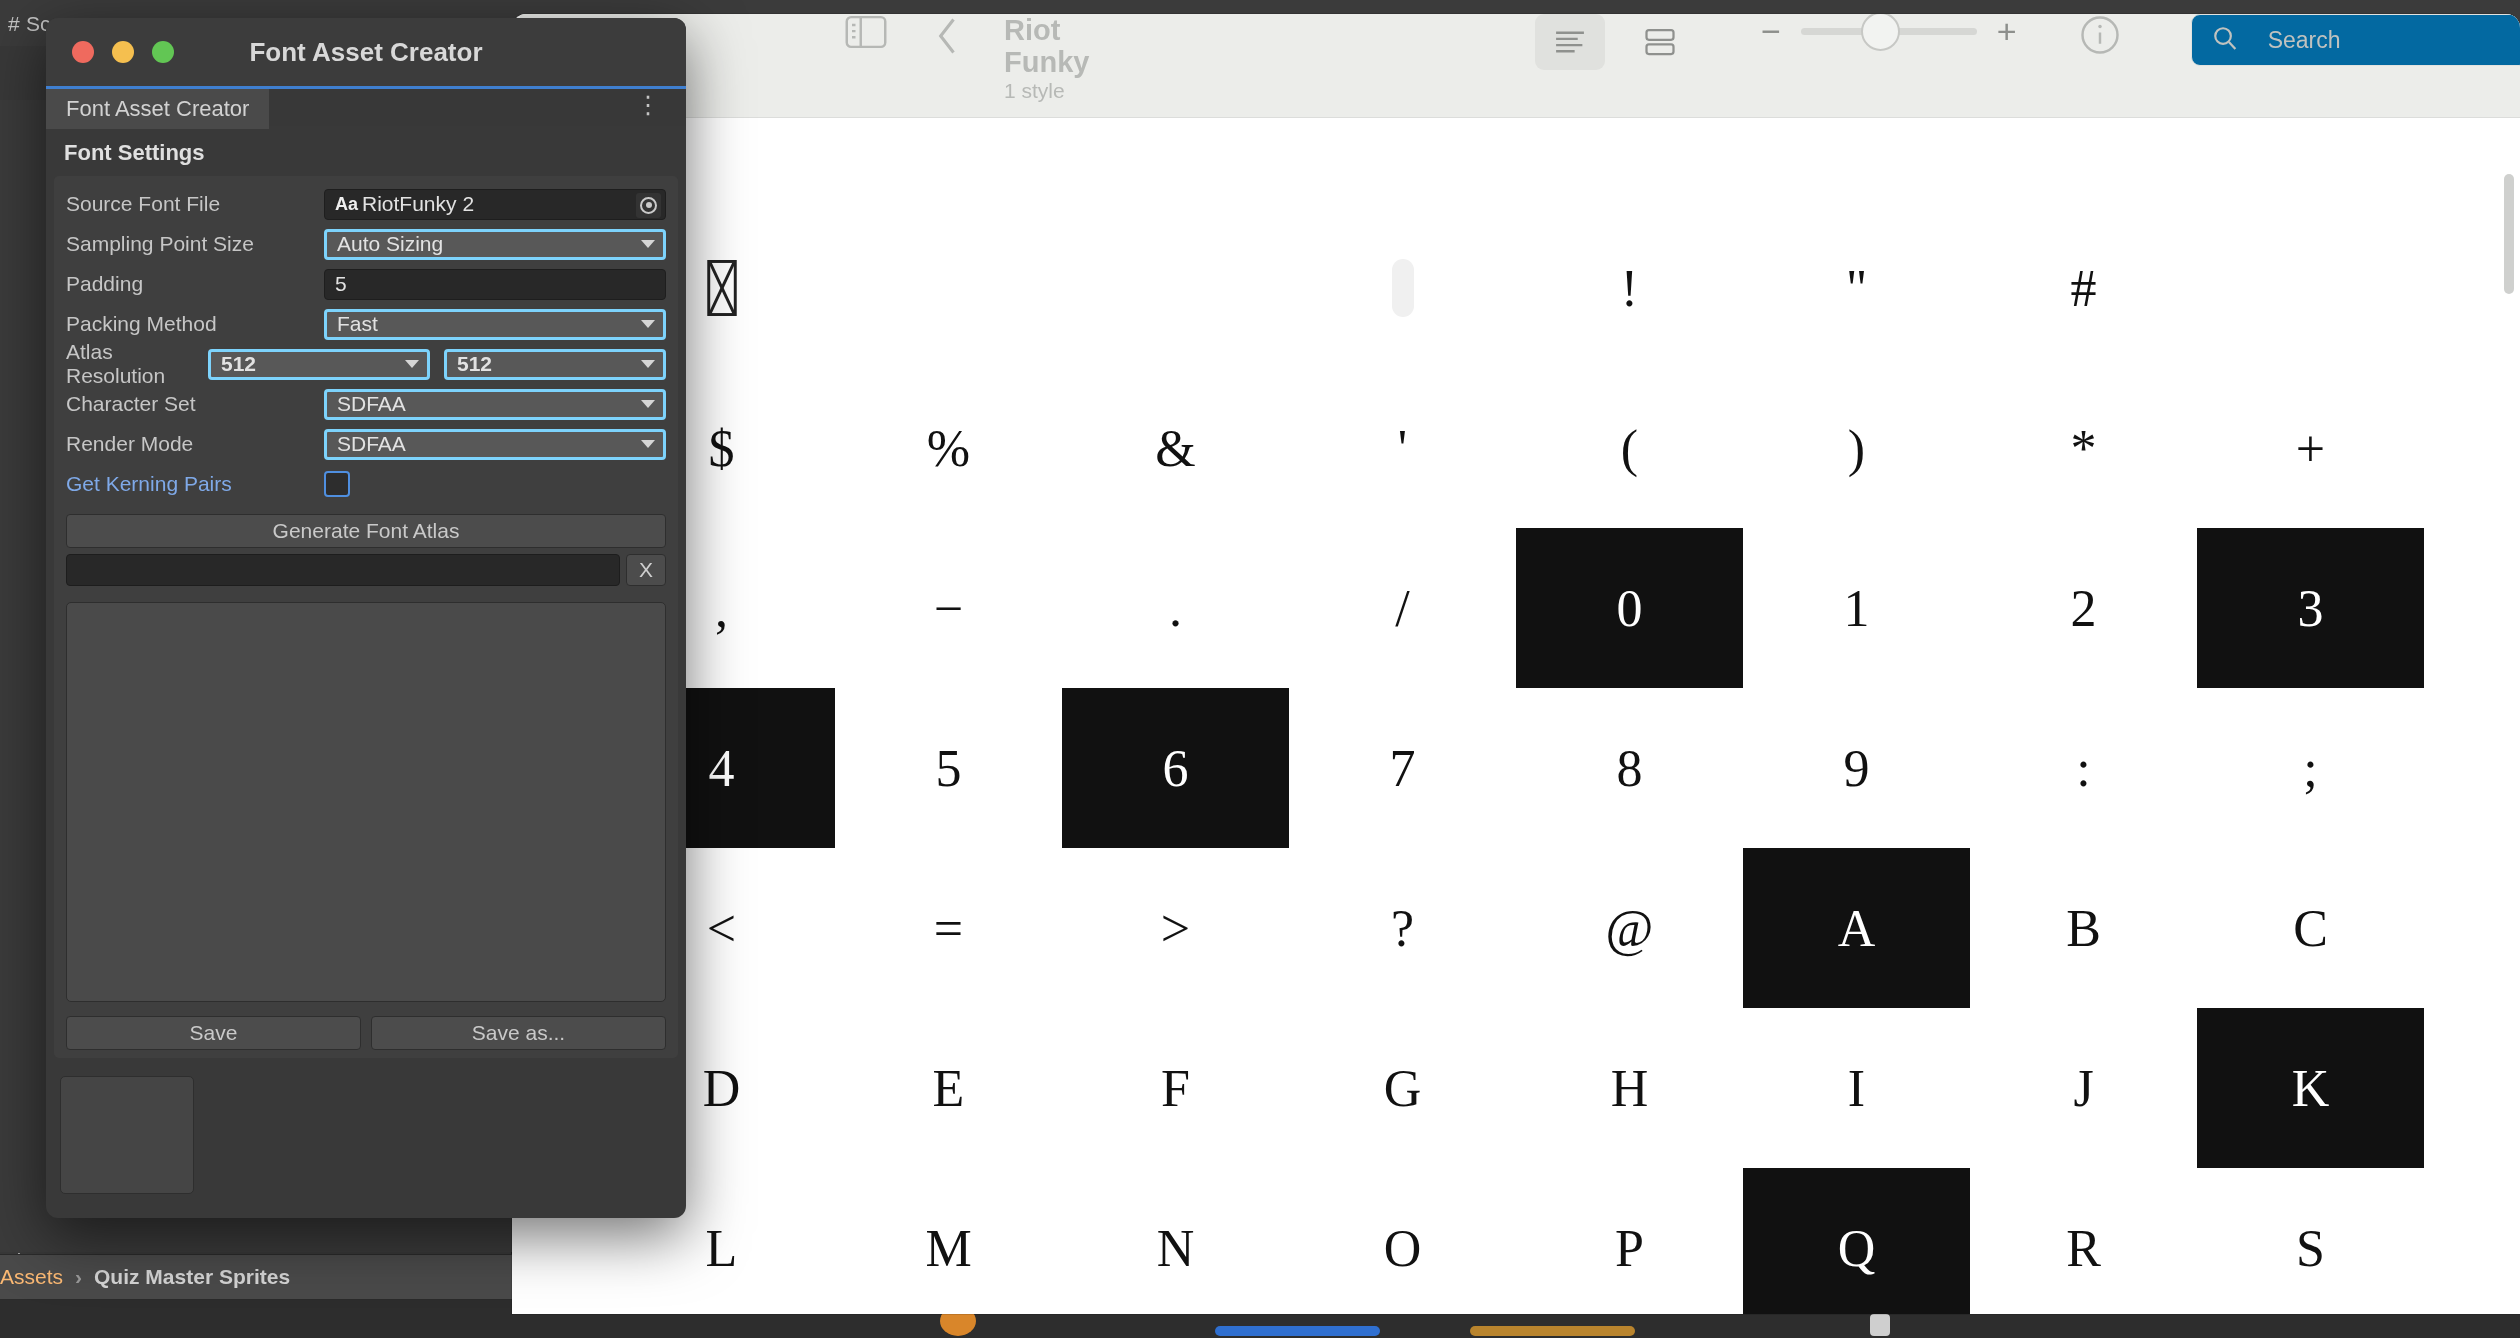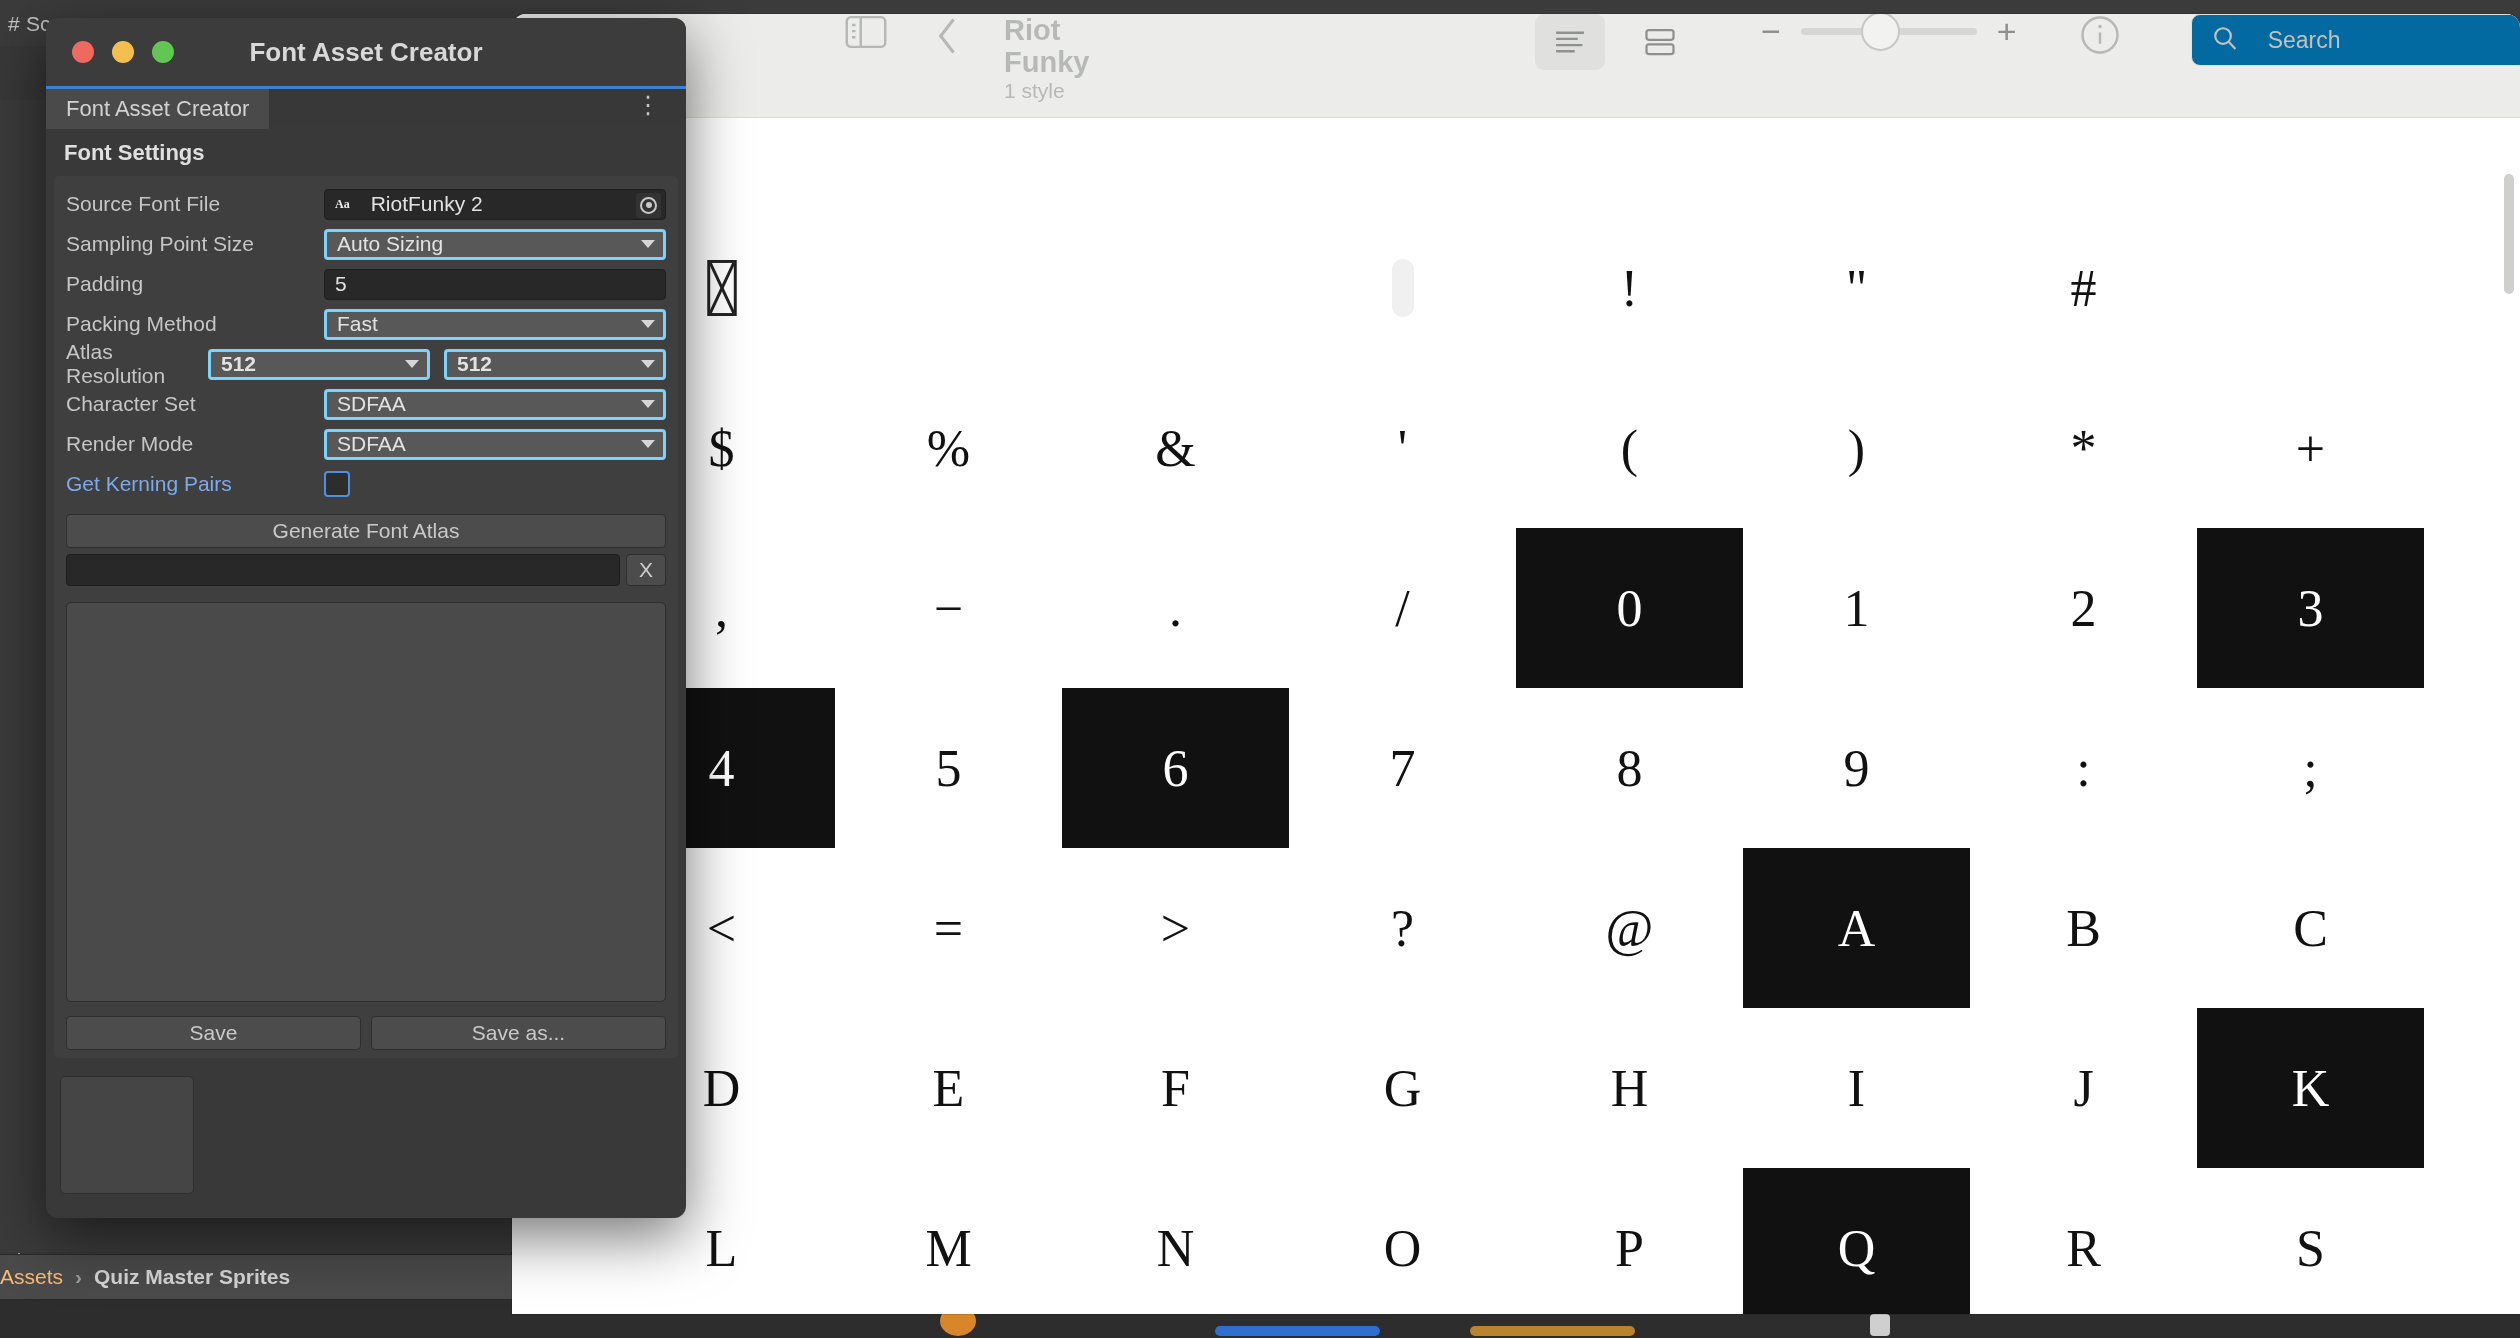--- a/index.html
+++ b/index.html
@@ -173,22 +173,22 @@
   .row .lbl { width:258px; color:#c6c6c6; font-size:21px; }
   .row .lbl.link { color:#7fa9e8; }
   .ctl {
     flex:1; height:31px; border-radius:4px; display:flex; align-items:center;
     padding:0 10px; font-size:21px; color:#e2e2e2; position:relative;
   }
   .ctl.obj   { background:#282828; border:1px solid #1e1e1e; }
   .ctl.popup { background:#585858; border:3px solid #7dd3fc; }
   .ctl.text  { background:#282828; border:1px solid #1e1e1e; }
   .aa-badge {
-    font-size:12px; font-weight:bold; color:#efefef; margin-right:21px;
-    font-family:Liberation Serif, serif;
+    font-size:18px; font-weight:bold; color:#efefef; margin-right:4px;
+    font-family:Liberation Sans, sans-serif;
   }
   .obj-target {
     position:absolute; right:4px; top:3px; width:25px; height:25px;
     display:flex; align-items:center; justify-content:center;
     background:#333; border-radius:3px;
   }
   .obj-target .ring { width:17px; height:17px; border:2px solid #c9c9c9; border-radius:50%; display:flex; align-items:center; justify-content:center;}
   .obj-target .dot { width:6px; height:6px; background:#c9c9c9; border-radius:50%; }
   .caret {
     position:absolute; right:8px; top:50%; transform:translateY(-50%);

